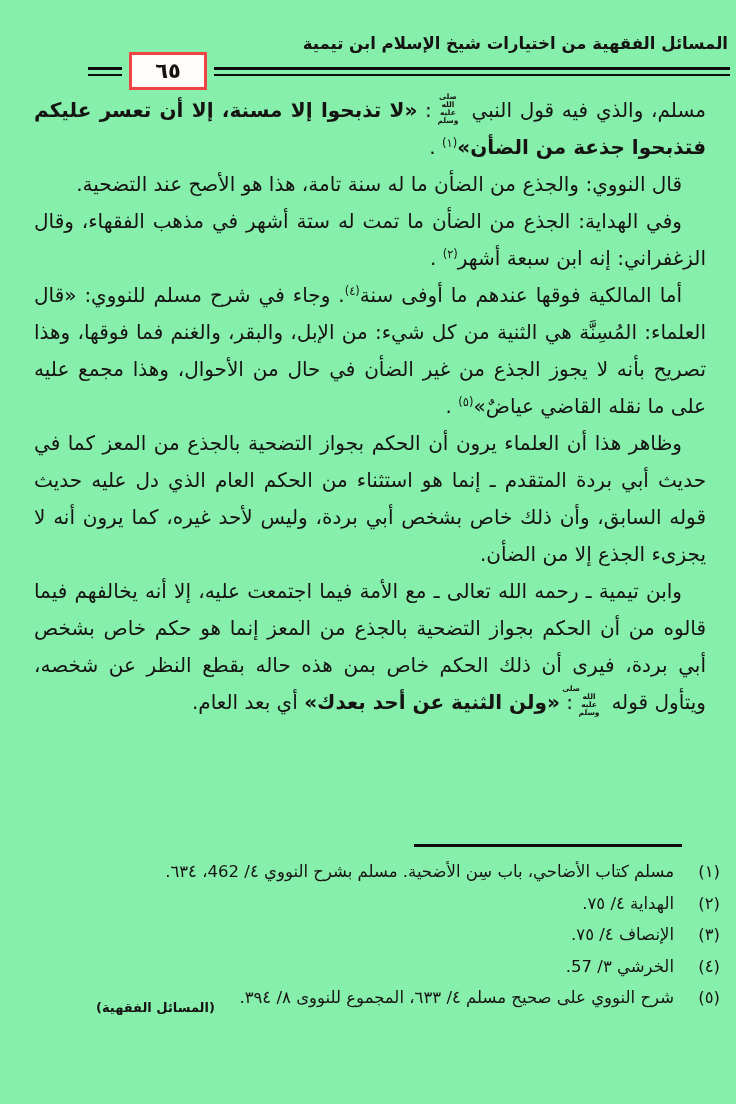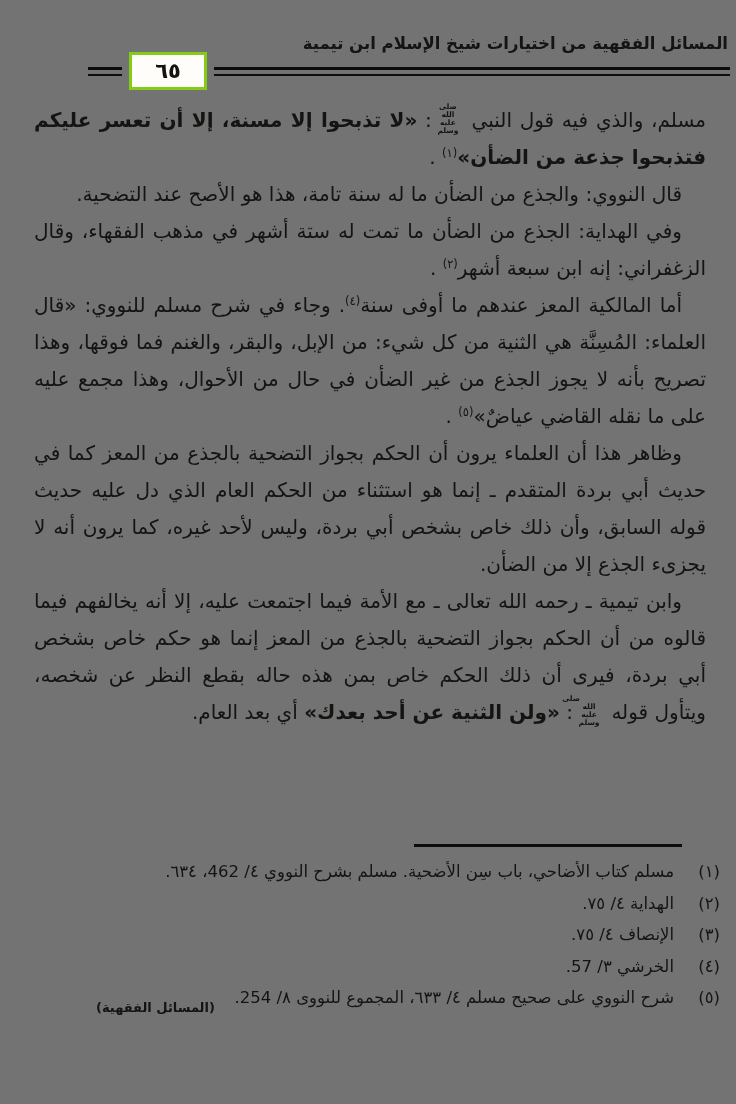--- a/index.html
+++ b/index.html
@@ -1,20 +1,20 @@
 <!DOCTYPE html>
 <html lang="ar" dir="rtl"><head>
 <meta charset="utf-8">
 <style>
   html,body{margin:0;padding:0;background:#e8e8e4;}
   .page{
     position:relative;
     width:736px;height:1104px;
     margin:0 auto;
-    background:#737373;
+    background:#86efac;
     color:#161412;
     font-family:"DejaVu Sans", sans-serif;
     direction:rtl;
     overflow:hidden;
   }
   
   .running-title{
     position:absolute;top:34px;right:8px;
     font-size:16.5px;font-weight:bold;letter-spacing:0;
     white-space:nowrap;
@@ -26,28 +26,28 @@
   .rule-seg{
     height:9px;box-sizing:border-box;
     border-top:3px solid #0d0d0d;
     border-bottom:2px solid #0d0d0d;
   }
   .rule-long{flex:1;}
   .rule-short{width:34px;}
   .page-num-box{
     width:72px;height:32px;flex:none;
     margin:0 7px;
-    border:3px solid #84cc16;
+    border:3px solid #ef4444;
     display:flex;align-items:center;justify-content:center;
     font-size:21px;font-weight:bold;
     background:#fffdfa;
   }
   
   .body-text{
-    position:absolute;top:102px;right:30px;left:34px;
+    position:absolute;top:92px;right:30px;left:34px;
     font-size:20px;line-height:37px;
     text-align:justify;
   }
   .para{margin:0;text-indent:24px;}
   .para.flush{text-indent:0;}
   .b{font-weight:bold;}
   sup.fn{
     font-size:11.5px;line-height:0;vertical-align:7px;
     font-weight:normal;white-space:nowrap;
   }
@@ -93,21 +93,21 @@
 
   <div class="body-text">
 
     <p class="para flush"><span>مسلم، والذي فيه قول النبي </span><span class="pbuh">صلى الله عليه وسلم</span><span>: </span><span class="b">«لا تذبحوا إلا مسنة، إلا أن تعسر عليكم فتذبحوا جذعة من الضأن»</span><sup class="fn">(١)</sup><span> .</span></p>
 
     <p class="para"><span>قال النووي: والجذع من الضأن ما له سنة تامة، هذا هو الأصح عند التضحية.</span></p>
 
     <p class="para"><span>وفي الهداية: الجذع من الضأن ما تمت له ستة أشهر في مذهب الفقهاء، وقال الزغفراني: إنه ابن سبعة أشهر</span><sup class="fn">(٢)</sup><span> .</span></p>
 
 
-    <p class="para"><span>أما المالكية المعز عندهم ما أوفى سنة</span><sup class="fn">(٤)</sup><span>. وجاء في شرح مسلم للنووي: «قال العلماء: المُسِنَّة هي الثنية من كل شيء: من الإبل، والبقر، والغنم فما فوقها، وهذا تصريح بأنه لا يجوز الجذع من غير الضأن في حال من الأحوال، وهذا مجمع عليه على ما نقله القاضي عياضٌ»</span><sup class="fn">(٥)</sup><span> .</span></p>
+    <p class="para"><span>أما المالكية فوقها عندهم ما أوفى سنة</span><sup class="fn">(٤)</sup><span>. وجاء في شرح مسلم للنووي: «قال العلماء: المُسِنَّة هي الثنية من كل شيء: من الإبل، والبقر، والغنم فما فوقها، وهذا تصريح بأنه لا يجوز الجذع من غير الضأن في حال من الأحوال، وهذا مجمع عليه على ما نقله القاضي عياضٌ»</span><sup class="fn">(٥)</sup><span> .</span></p>
 
     <p class="para"><span>وظاهر هذا أن العلماء يرون أن الحكم بجواز التضحية بالجذع من المعز كما في حديث أبي بردة المتقدم ـ إنما هو استثناء من الحكم العام الذي دل عليه حديث قوله السابق، وأن ذلك خاص بشخص أبي بردة، وليس لأحد غيره، كما يرون أنه لا يجزىء الجذع إلا من الضأن.</span></p>
 
     <p class="para"><span>وابن تيمية ـ رحمه الله تعالى ـ مع الأمة فيما اجتمعت عليه، إلا أنه يخالفهم فيما قالوه من أن الحكم بجواز التضحية بالجذع من المعز إنما هو حكم خاص بشخص أبي بردة، فيرى أن ذلك الحكم خاص بمن هذه حاله بقطع النظر عن شخصه، ويتأول قوله </span><span class="pbuh">صلى الله عليه وسلم</span><span>: </span><span class="b">«ولن الثنية عن أحد بعدك»</span><span> أي بعد العام.</span></p>
 
   </div>
 
   <div class="fn-sep"></div>
 
   <div class="footnotes">
@@ -122,19 +122,19 @@
     <div class="fn-row">
       <span class="fn-num">(٣)</span>
       <span class="fn-text">الإنصاف ٤/ ٧٥.</span>
     </div>
     <div class="fn-row">
       <span class="fn-num">(٤)</span>
       <span class="fn-text">الخرشي ٣/ 57.</span>
     </div>
     <div class="fn-row">
       <span class="fn-num">(٥)</span>
-      <span class="fn-text">شرح النووي على صحيح مسلم ٤/ ٦٣٣، المجموع للنووى ٨/ 254.</span>
+      <span class="fn-text">شرح النووي على صحيح مسلم ٤/ ٦٣٣، المجموع للنووى ٨/ ٣٩٤.</span>
     </div>
   </div>
 
   <div class="catchword">(المسائل الفقهية)</div>
 
 </div>
 
 </body></html>

